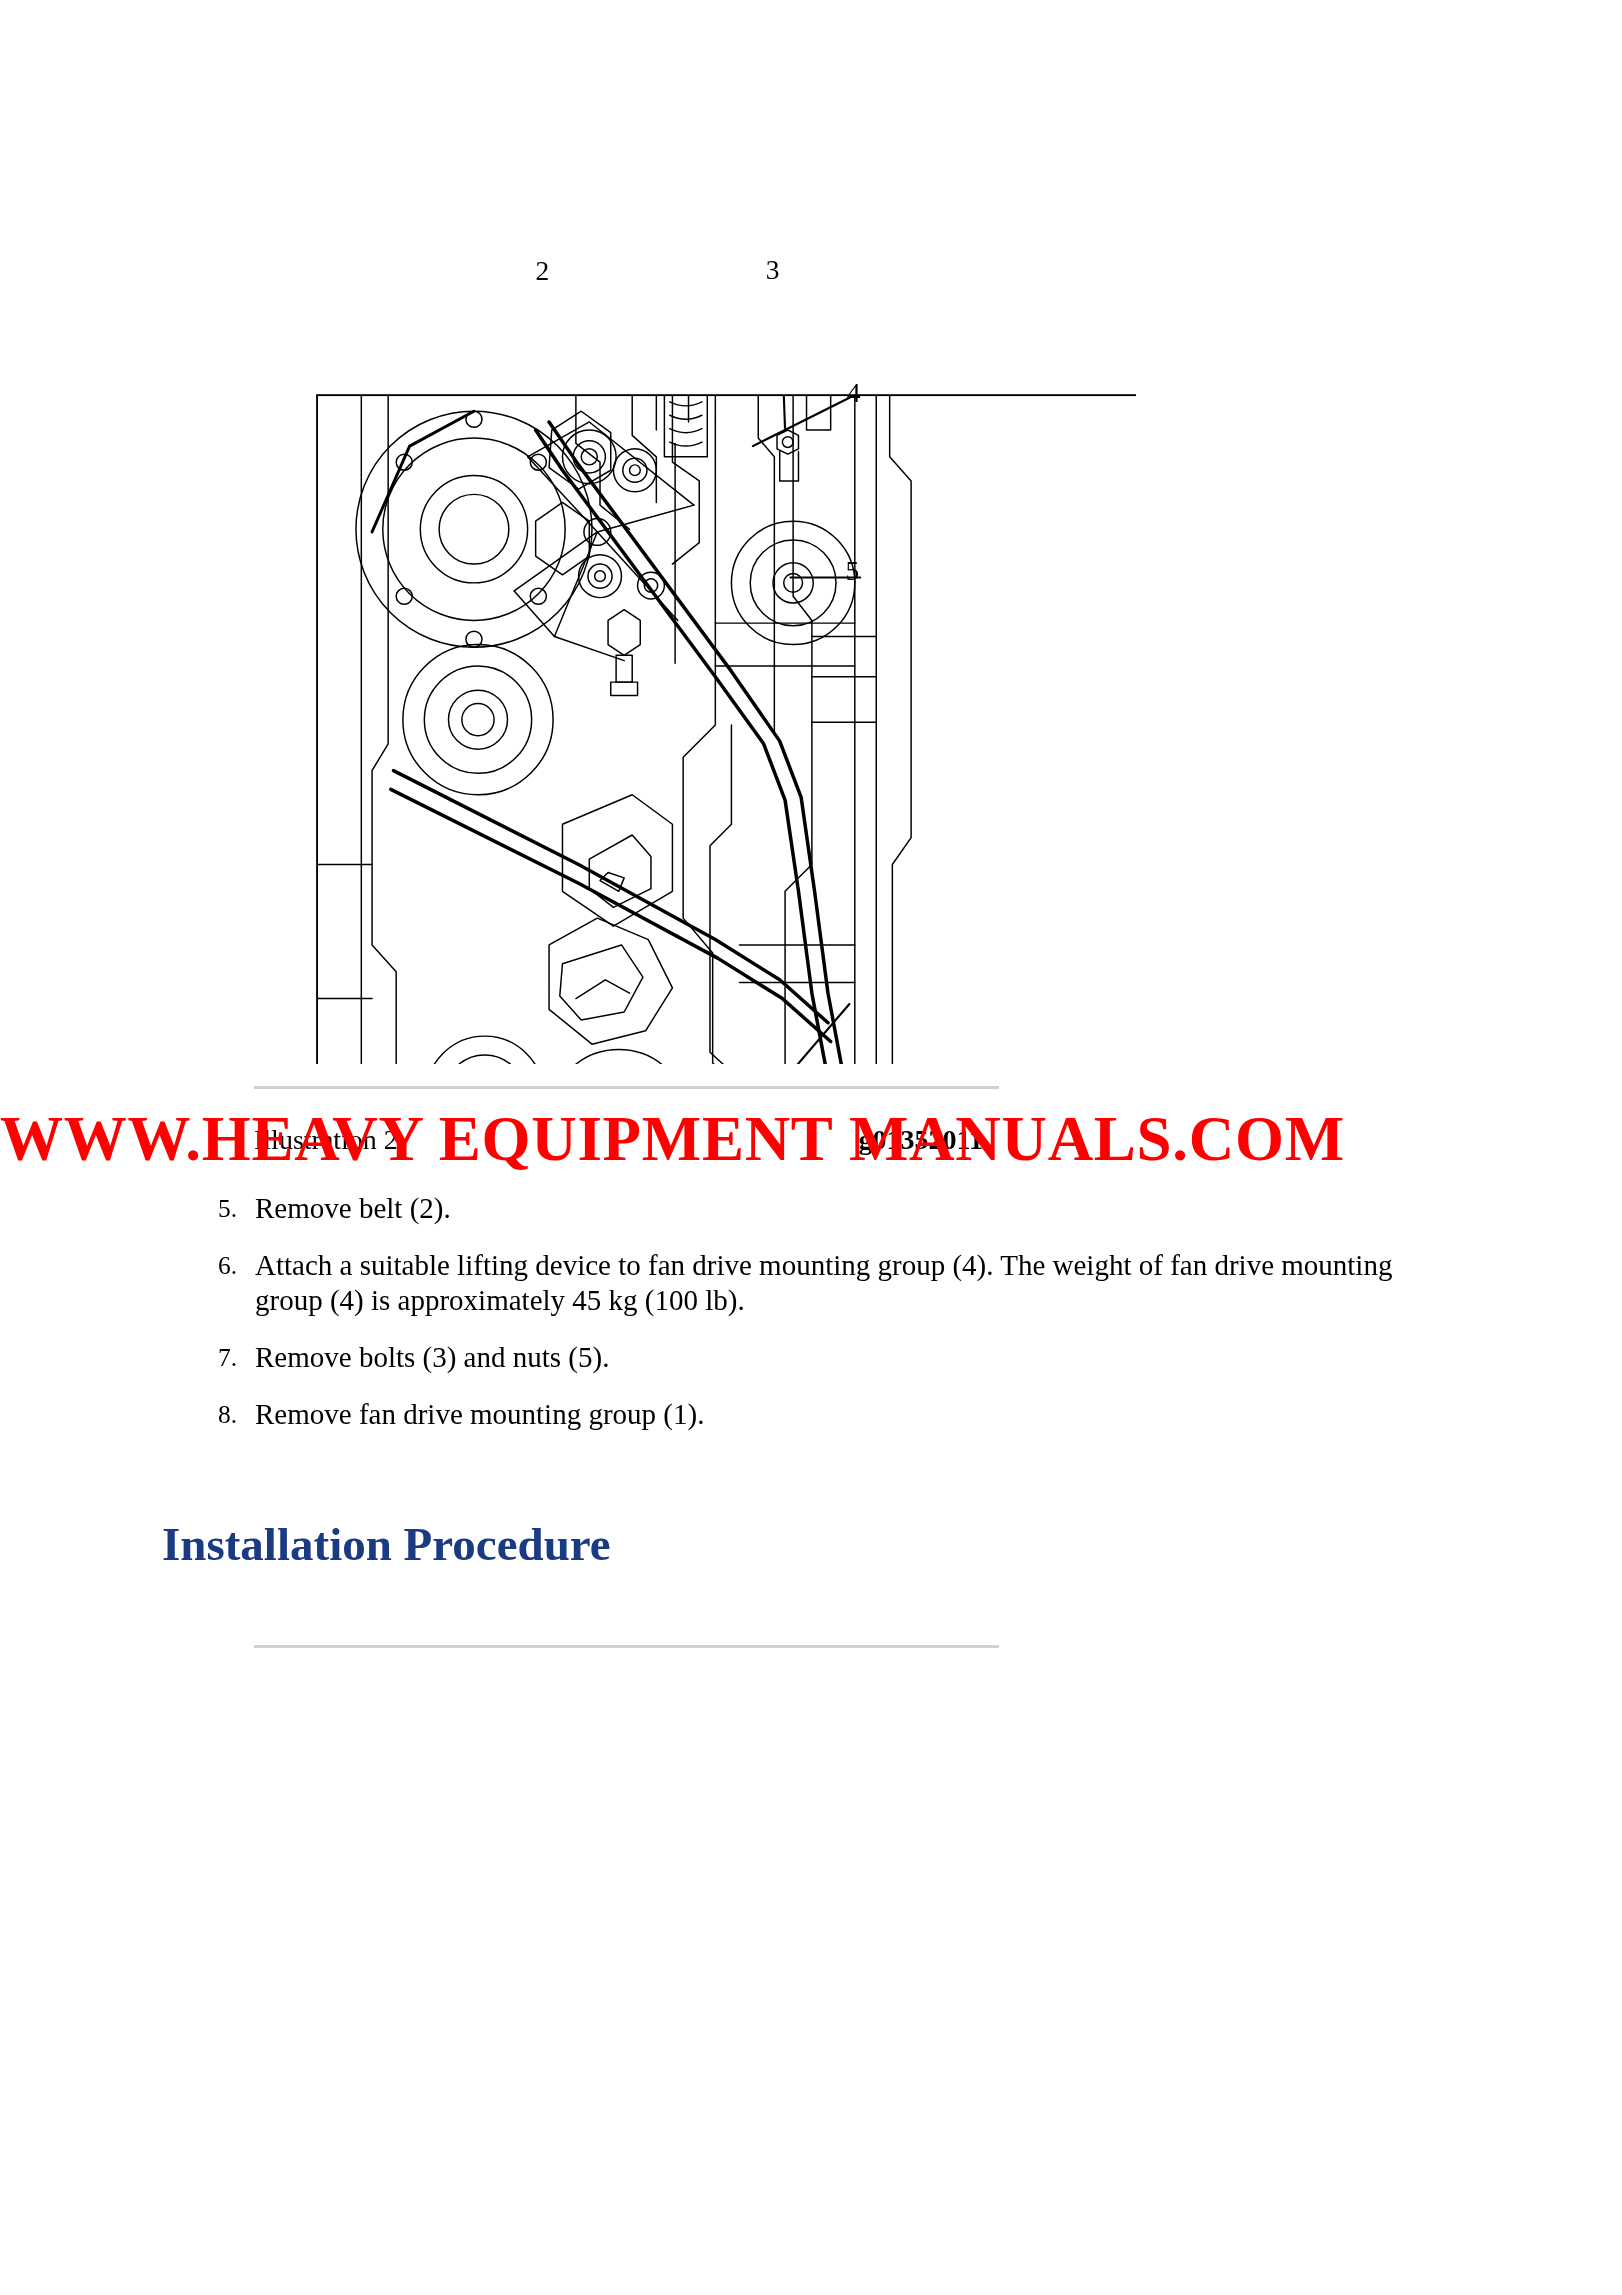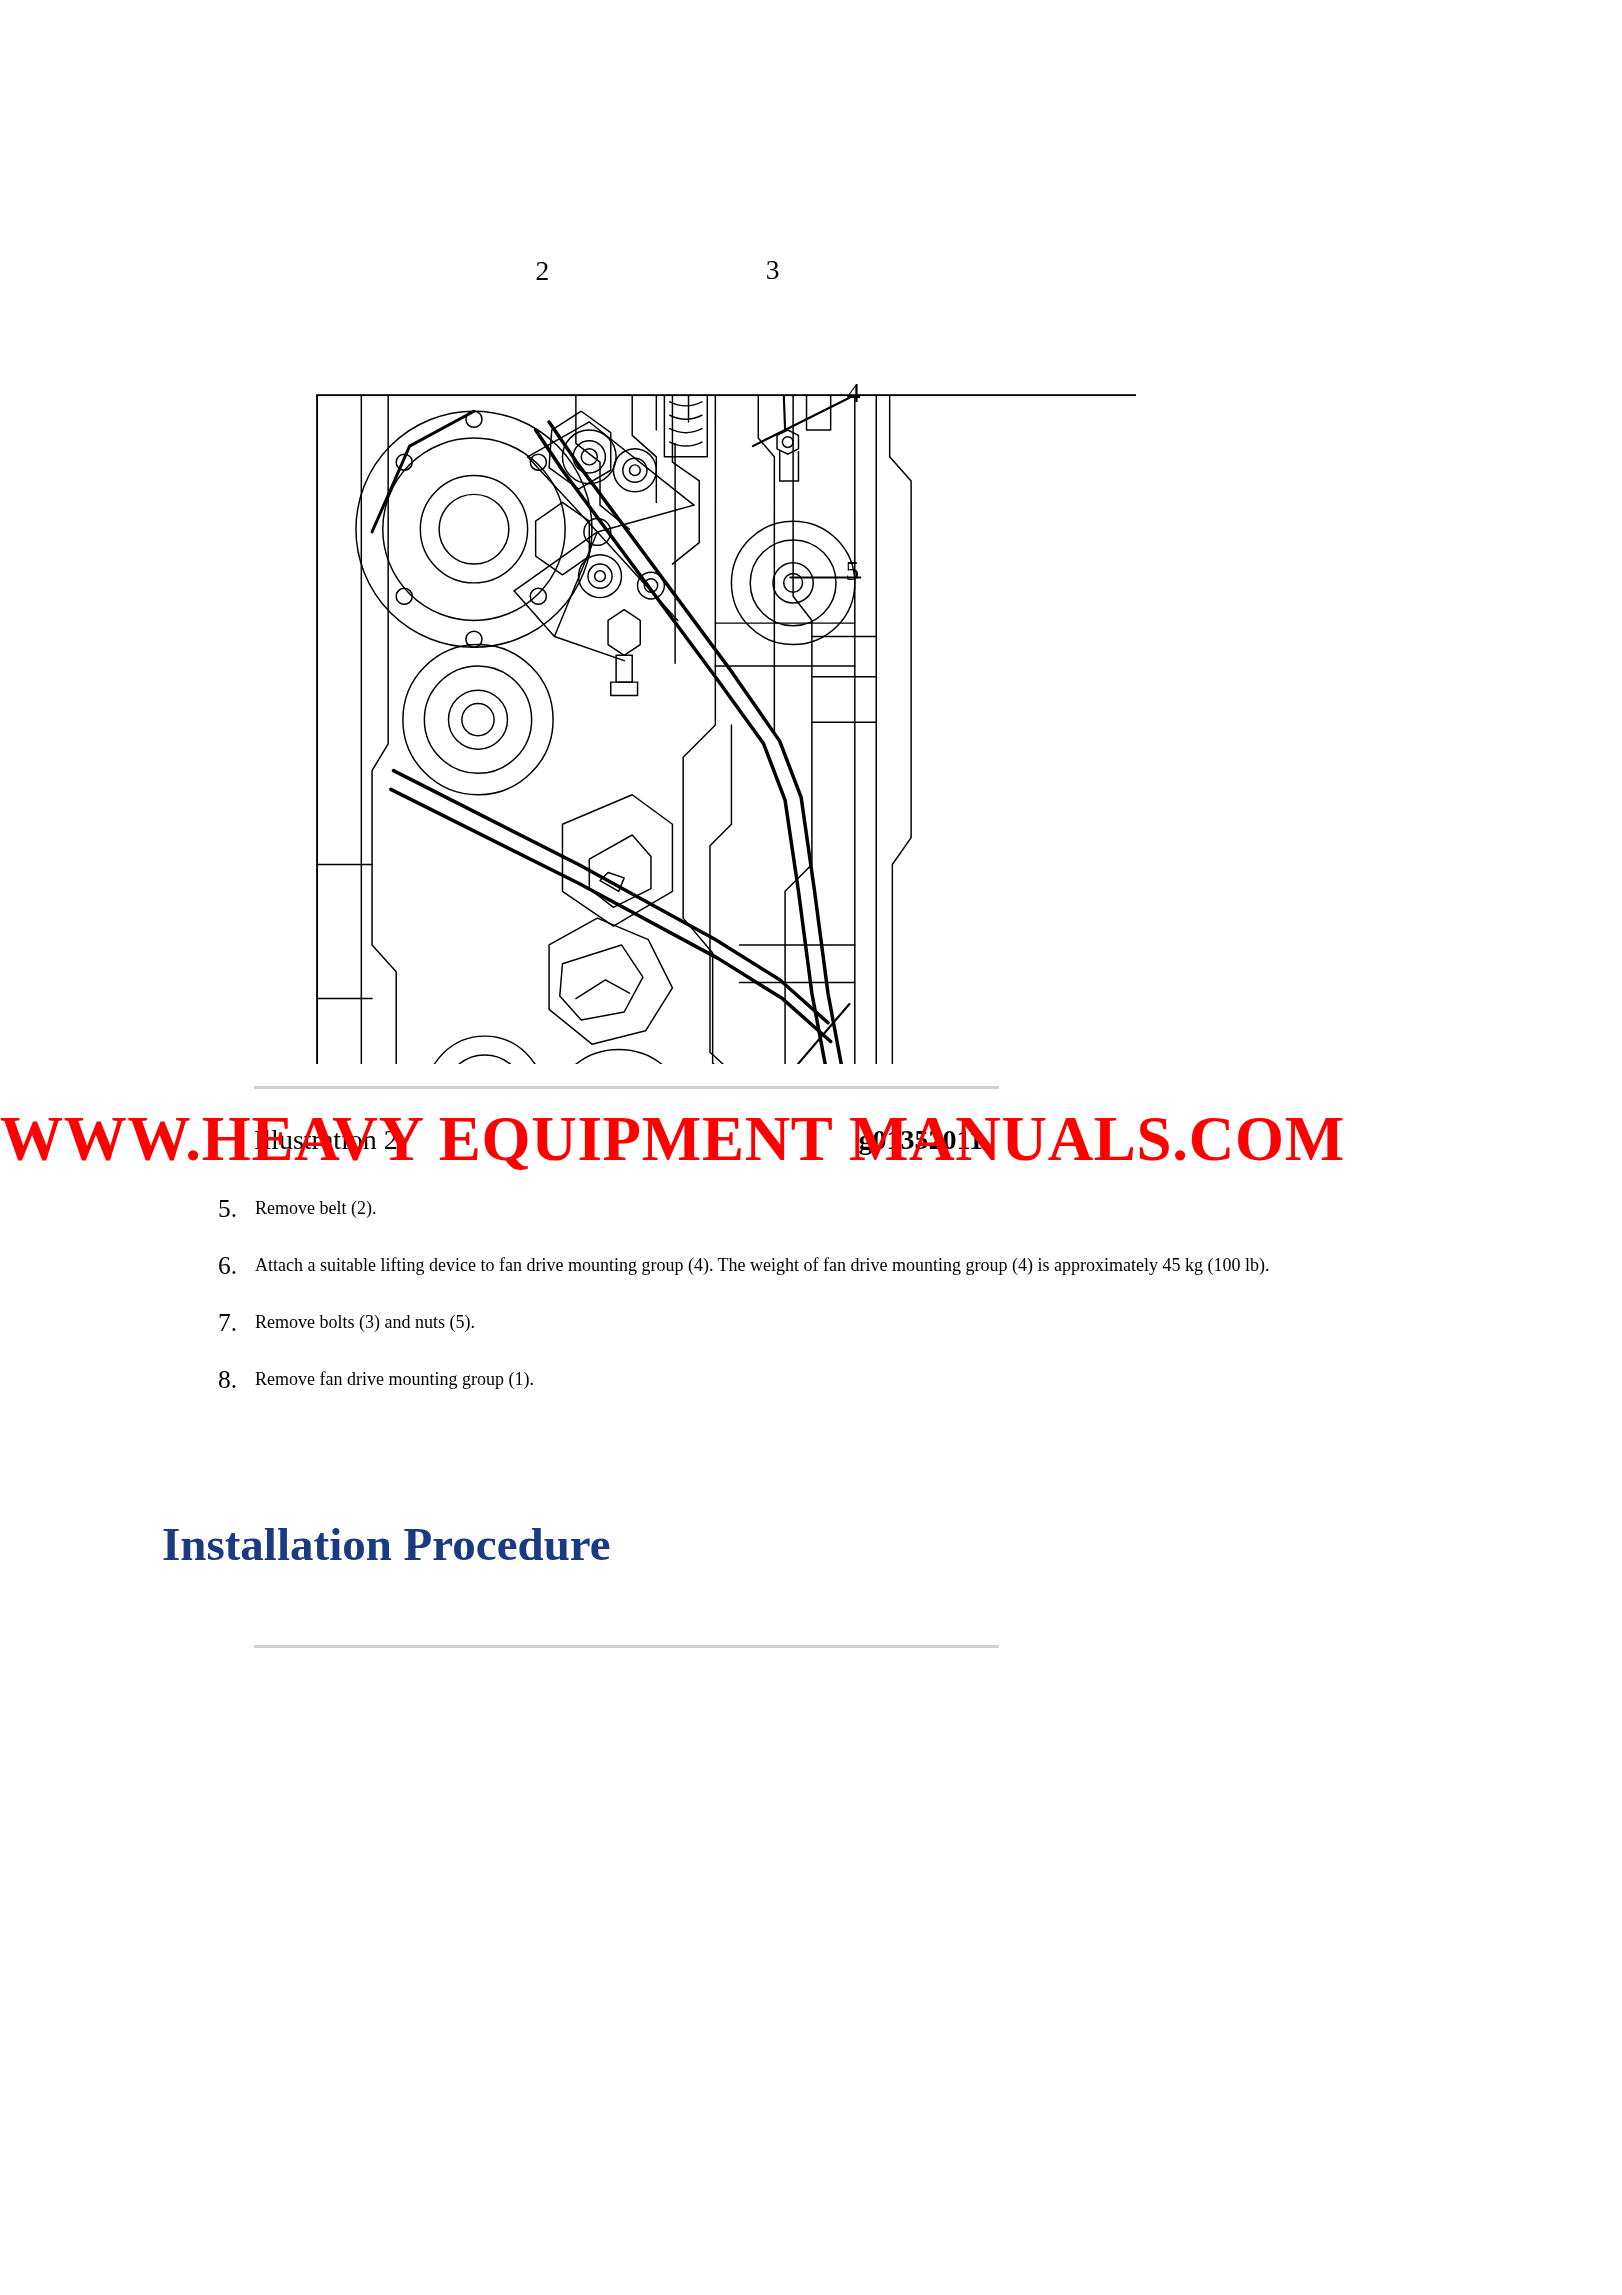--- a/index.html
+++ b/index.html
@@ -103,21 +103,21 @@
     position: absolute;
     left: 0;
     top: 0;
     width: 41px;
     text-align: right;
     font-size: 25.5px;
     line-height: 35px;
   }
   .step-text {
     margin-left: 59px;
-    font-size: 18px;
+    font-size: 29px;
     line-height: 35px;
     text-align: left;
   }
 
   
   .section-heading {
     position: absolute;
     left: 162px;
     top: 1517px;
     font-size: 47px;

